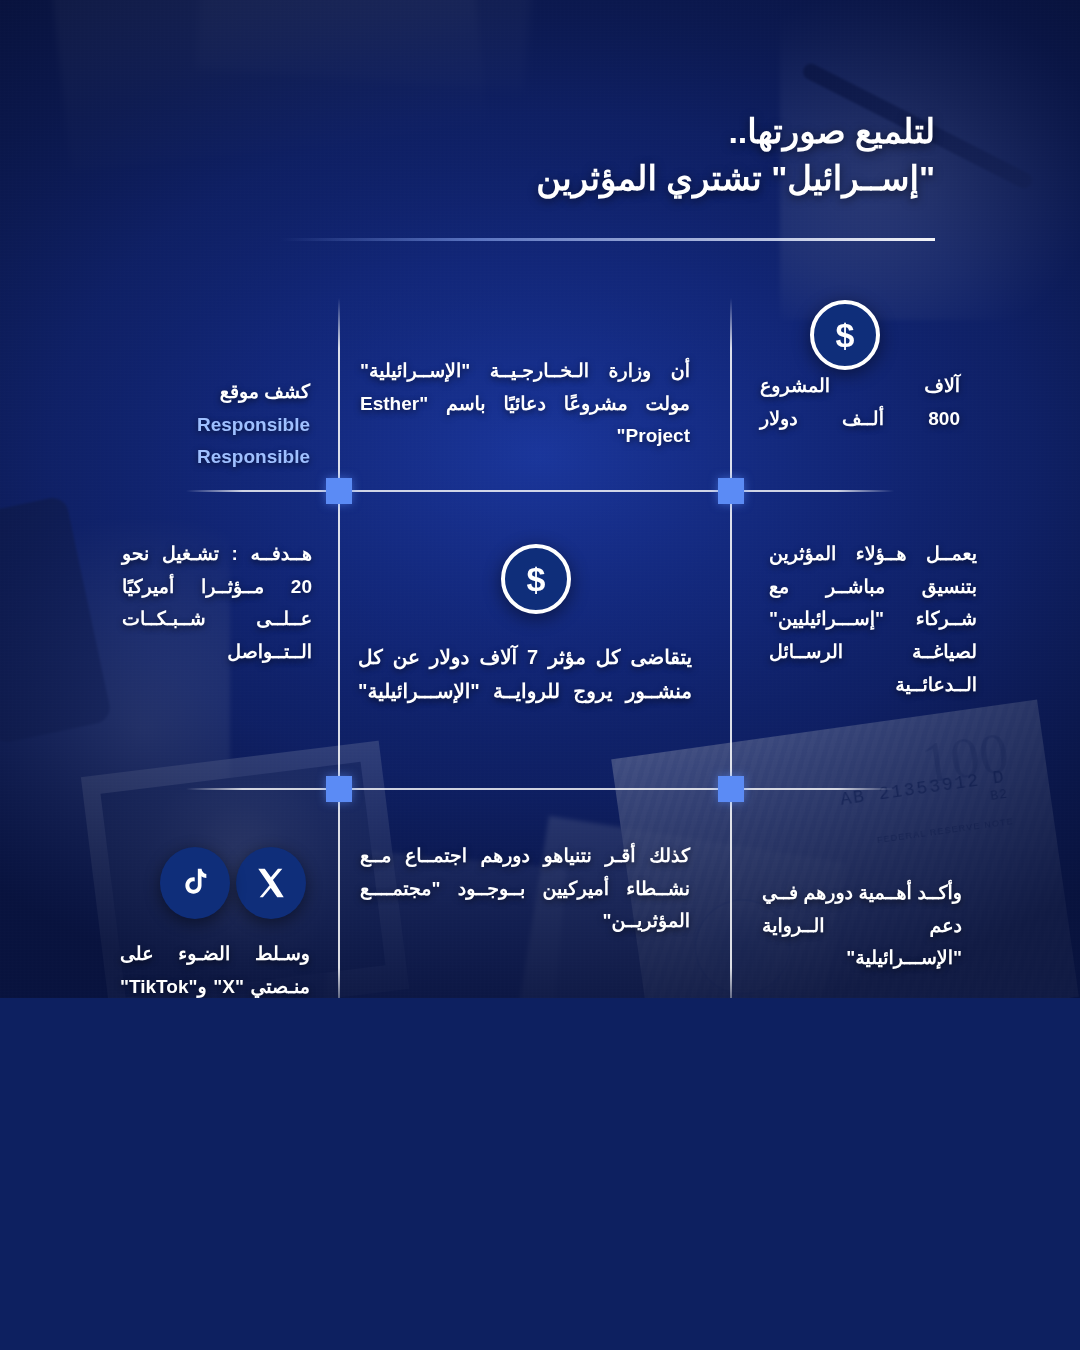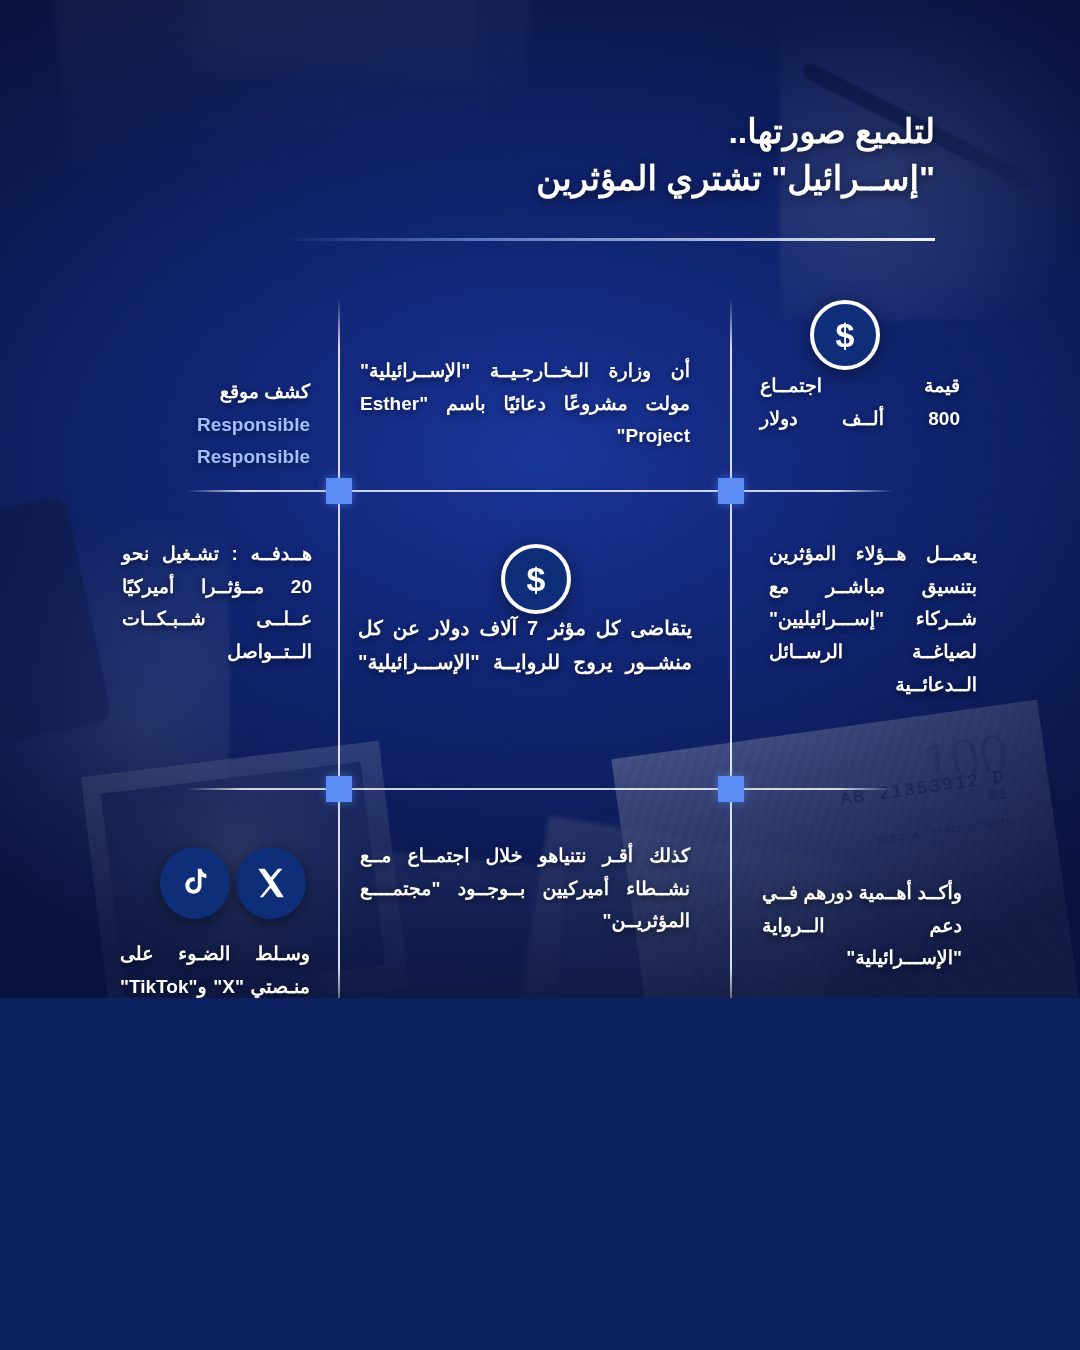--- a/index.html
+++ b/index.html
@@ -203,21 +203,21 @@
   .cell .en { font-family: "Liberation Sans", sans-serif; direction: ltr; unicode-bidi: embed; }
 
   
   .c-r1-right { top: 370px; right: 120px; width: 200px; font-size: 19px; }
   .c-r1-mid   { top: 355px; right: 390px; width: 330px; font-size: 19px; }
   .c-r1-left  { top: 376px; right: 770px; width: 185px; font-size: 19px; text-align: right; text-align-last: right; }
   .c-r1-left .en { display: block; color: #9fc0ff; }
 
   
   .c-r2-right { top: 538px; right: 103px; width: 208px; font-size: 19px; }
-  .c-r2-mid   { top: 611px; right: 388px; width: 334px; font-size: 20px; }
+  .c-r2-mid   { top: 640px; right: 388px; width: 334px; font-size: 20px; }
   .c-r2-left  { top: 538px; right: 768px; width: 190px; font-size: 19px; }
 
   
   .c-r3-right { top: 877px; right: 118px; width: 200px; font-size: 19px; }
   .c-r3-mid   { top: 840px; right: 390px; width: 330px; font-size: 19px; }
   .c-r3-left  { top: 938px; right: 770px; width: 190px; font-size: 19px; }
 
   
   .footer-rule {
     position: absolute; top: 1052px; left: 90px; right: 90px; height: 1px;
@@ -304,37 +304,37 @@
         </svg>
       </div>
       <div class="badge-circle">
         <svg width="34" height="34" viewBox="0 0 24 24" aria-hidden="true">
           <path class="fb-hit" d="M14 2h2.6c.3 2 1.5 3.4 3.4 3.7v2.7c-1.3 0-2.5-.4-3.4-1.1v6.5c0 3.4-2.6 5.8-5.7 5.8S5.2 17.2 5.2 13.8 7.8 8 10.9 8c.3 0 .6 0 .9.1v2.8c-.3-.1-.6-.2-.9-.2-1.6 0-2.9 1.3-2.9 3s1.3 3 2.9 3 3.1-1.2 3.1-3V2z"></path>
         </svg>
       </div>
     </div>
 
     <div class="cell c-r1-right">
-      <div>قيمة اجتمــاع</div>
+      <div>آلاف المشروع</div>
       <div>800 ألــف دولار</div>
     </div>
 
     <div class="cell c-r1-mid">أن وزارة الـخــارجـيــة "الإســرائيلية" مولت مشروعًا دعائيًا باسم "Esther Project"</div>
 
     <div class="cell c-r1-left">
       <div>كشف موقع</div>
       <div class="en">Responsible Responsible</div>
     </div>
 
     <div class="cell c-r2-right">يعمــل هــؤلاء المؤثرين بتنسيق مباشــر مع شــركاء "إســـرائيليين" لصياغــة الرســائل الــدعائــية</div>
     <div class="cell c-r2-mid">يتقاضى كل مؤثر 7 آلاف دولار عن كل منشــور يروج للروايــة "الإســـرائيلية"</div>
     <div class="cell c-r2-left">هــدفــه : تشـغيل نحو 20 مــؤثــرا أميركيًا عــلــى شــبـكــات الــتــواصل</div>
 
     <div class="cell c-r3-right">وأكــد أهــمية دورهم فــي دعم الــرواية "الإســـرائيلية"</div>
-    <div class="cell c-r3-mid">كذلك أقـر نتنياهو خلال اجتمــاع مــع نشــطاء أميركيين بــوجــود "مجتمــــع المؤثريــن"</div>
+    <div class="cell c-r3-mid">كذلك أقـر نتنياهو دورهم اجتمــاع مــع نشــطاء أميركيين بــوجــود "مجتمــــع المؤثريــن"</div>
     <div class="cell c-r3-left">وسـلط الضـوء على منـصتي "X" و"TikTok"</div>
 
     <div class="footer-rule"></div>
 
     <div class="logo">
       <div class="blk b1"></div>
       <div class="blk b2"></div>
       <div class="blk b3"></div>
       <div class="blk b4"></div>
     </div>

